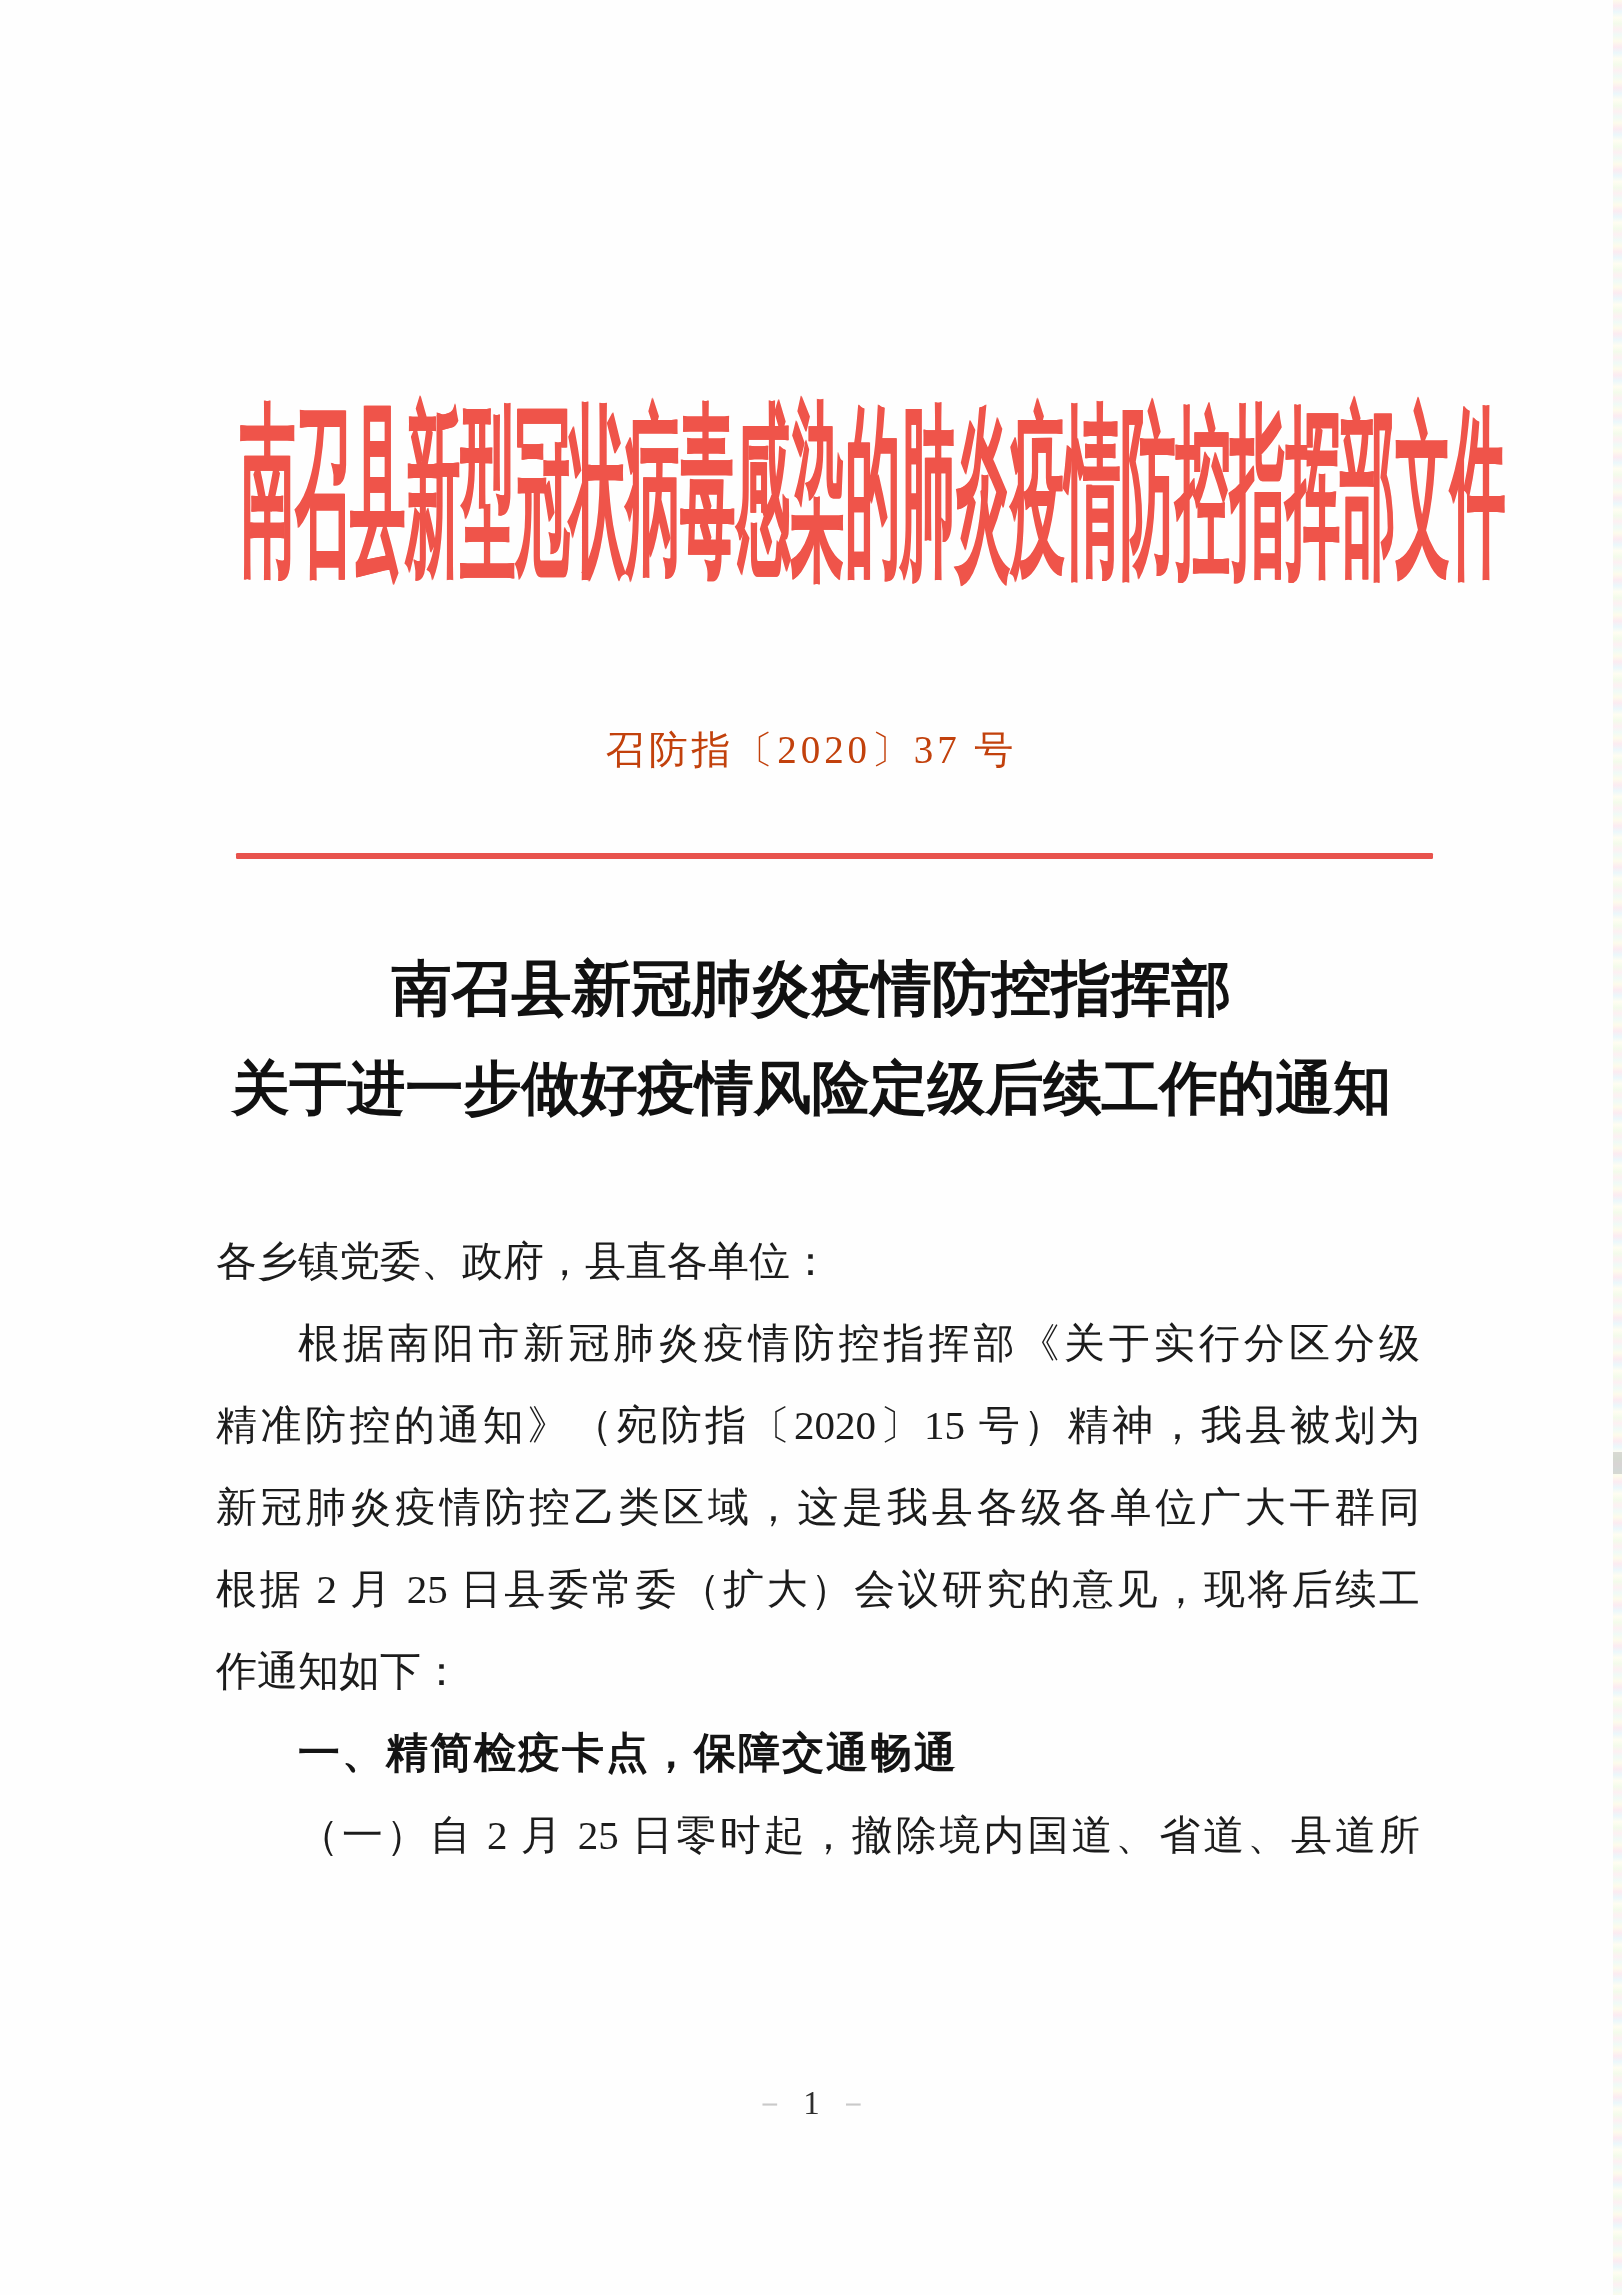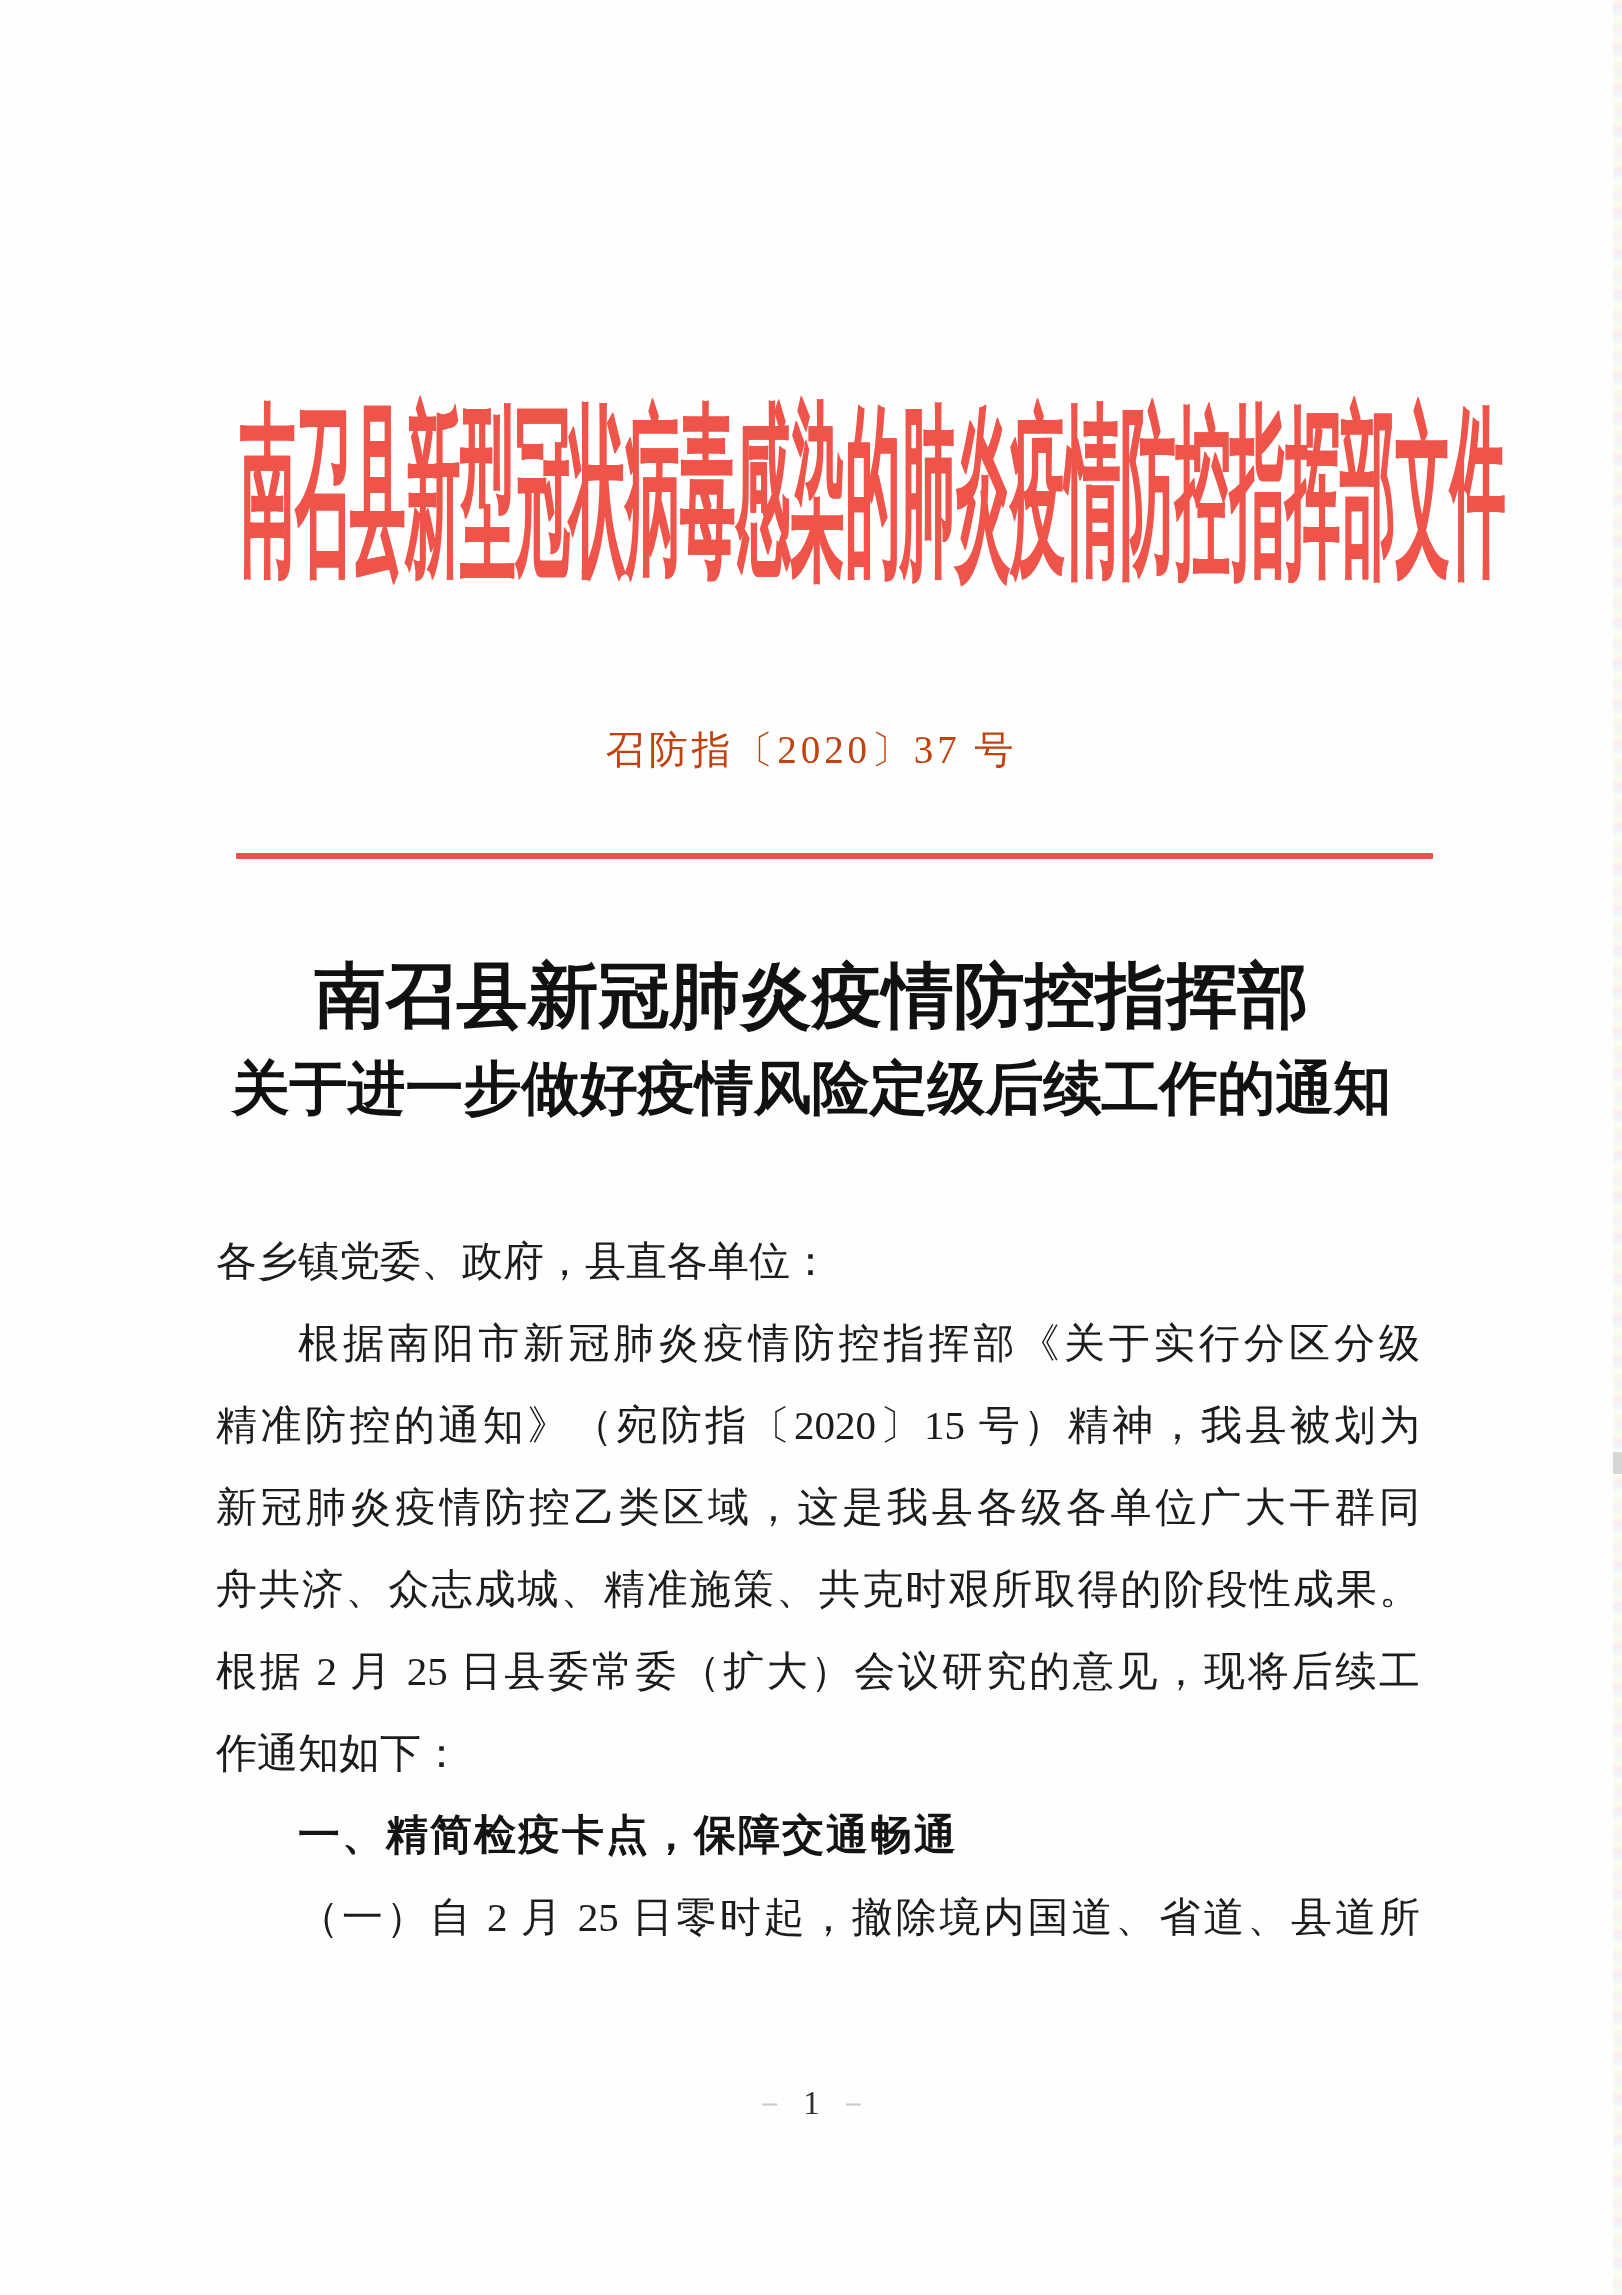--- a/index.html
+++ b/index.html
@@ -42,21 +42,21 @@
   
   .red-rule {
     position: absolute; left: 236px; top: 853px; width: 1197px; height: 5.9px;
     background: #e8534d;
     border-radius: 1.3px;
   }
 
   
   .title-1 {
     position: absolute; left: 0; top: 949px; width: 100%;
-    text-align: center; font-size: 71px; font-weight: bold;
+    text-align: center; font-size: 60px; font-weight: bold;
     color: #111; letter-spacing: 0px; white-space: nowrap;
   }
   .title-2 {
     position: absolute; left: 0; top: 1050px; width: 100%;
     text-align: center; font-size: 58px; font-weight: bold;
     color: #111; letter-spacing: 0px; white-space: nowrap;
   }
 
   
   .body-block {
@@ -118,21 +118,20 @@
 
   <div class="title-1">南召县新冠肺炎疫情防控指挥部</div>
 
   <div class="title-2">关于进一步做好疫情风险定级后续工作的通知</div>
 
   <div class="body-block">
     <div class="body-line">各乡镇党委、政府，县直各单位：</div>
     <div class="body-line justify indent">根据南阳市新冠肺炎疫情防控指挥部《关于实行分区分级</div>
     <div class="body-line justify">精准防控的通知》（宛防指〔2020〕15 号）精神，我县被划为</div>
     <div class="body-line justify">新冠肺炎疫情防控乙类区域，这是我县各级各单位广大干群同</div>
-    <div class="body-line justify">舟共济、众志成城、精准施策、共克时艰所取得的阶段性成果。</div>
     <div class="body-line justify">根据 2 月 25 日县委常委（扩大）会议研究的意见，现将后续工</div>
     <div class="body-line">作通知如下：</div>
     <div class="body-line heading indent">一、精简检疫卡点，保障交通畅通</div>
     <div class="body-line justify indent">（一）自 2 月 25 日零时起，撤除境内国道、省道、县道所</div>
   </div>
 
   <div class="page-number">
     <span class="dash">－</span><span class="num">1</span><span class="dash">－</span>
   </div>
 

